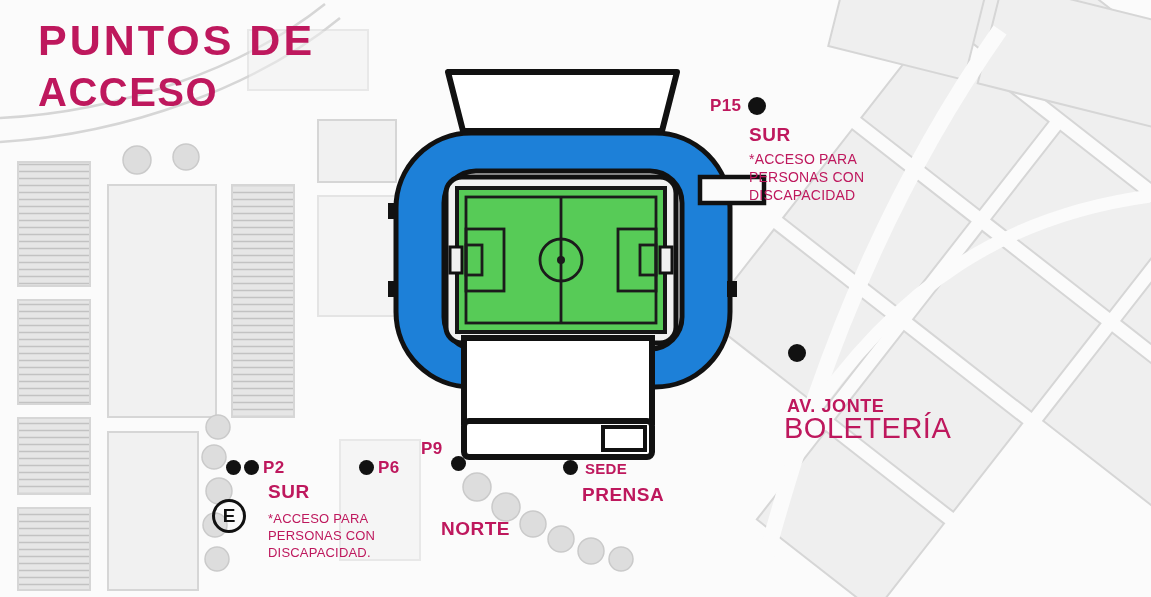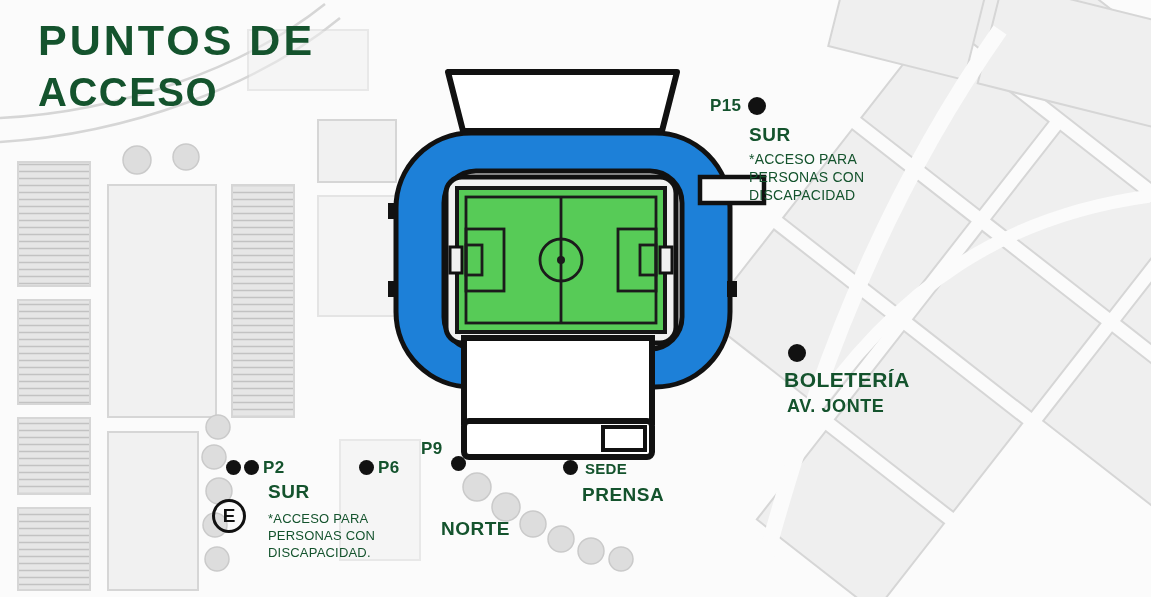--- a/index.html
+++ b/index.html
@@ -2,25 +2,25 @@
 <html><head>
 <meta charset="utf-8">
 <style>
   * { margin:0; padding:0; box-sizing:border-box; }
   html,body { background:#ffffff; font-family:"Liberation Sans", sans-serif; }
   .canvas {
     position:relative; width:1151px; height:597px; overflow:hidden;
     background:#fbfbfb; color:#111;
   }
   .map-svg { position:absolute; left:0; top:0; }
-  .abs { position:absolute; white-space:nowrap; color:#14532d; }
+  .abs { position:absolute; white-space:nowrap; color:#be185d; }
   .title-line1 { font-size:43px; font-weight:800; letter-spacing:3px; line-height:48px; }
   .title-line2 { font-size:40px; font-weight:900; letter-spacing:1.5px; line-height:52px; margin-top:2px; }
   .zone { font-size:19px; font-weight:800; letter-spacing:0.5px; line-height:26px; }
-  .zone-lg { font-size:21px; font-weight:700; letter-spacing:0.5px; line-height:28px; }
+  .zone-lg { font-size:29px; font-weight:400; letter-spacing:0.5px; line-height:28px;margin-top:48px; }
   .code { font-size:17px; font-weight:800; letter-spacing:0.3px; line-height:17px; }
   .code-sm { font-size:15px; font-weight:800; letter-spacing:0.3px; line-height:15px; }
   .note { font-size:14px; font-weight:400; line-height:18px; letter-spacing:0.2px; }
   .note div { white-space:nowrap; }
   .sub { font-size:18px; font-weight:700; letter-spacing:0.6px; }
   .dot { position:absolute; background:#111; border-radius:50%; }
   .dot-lg { width:18px; height:18px; }
   .dot-sm { width:15px; height:15px; }
   .badge-e {
     position:absolute; width:34px; height:34px; border:3.5px solid #111; border-radius:50%;

